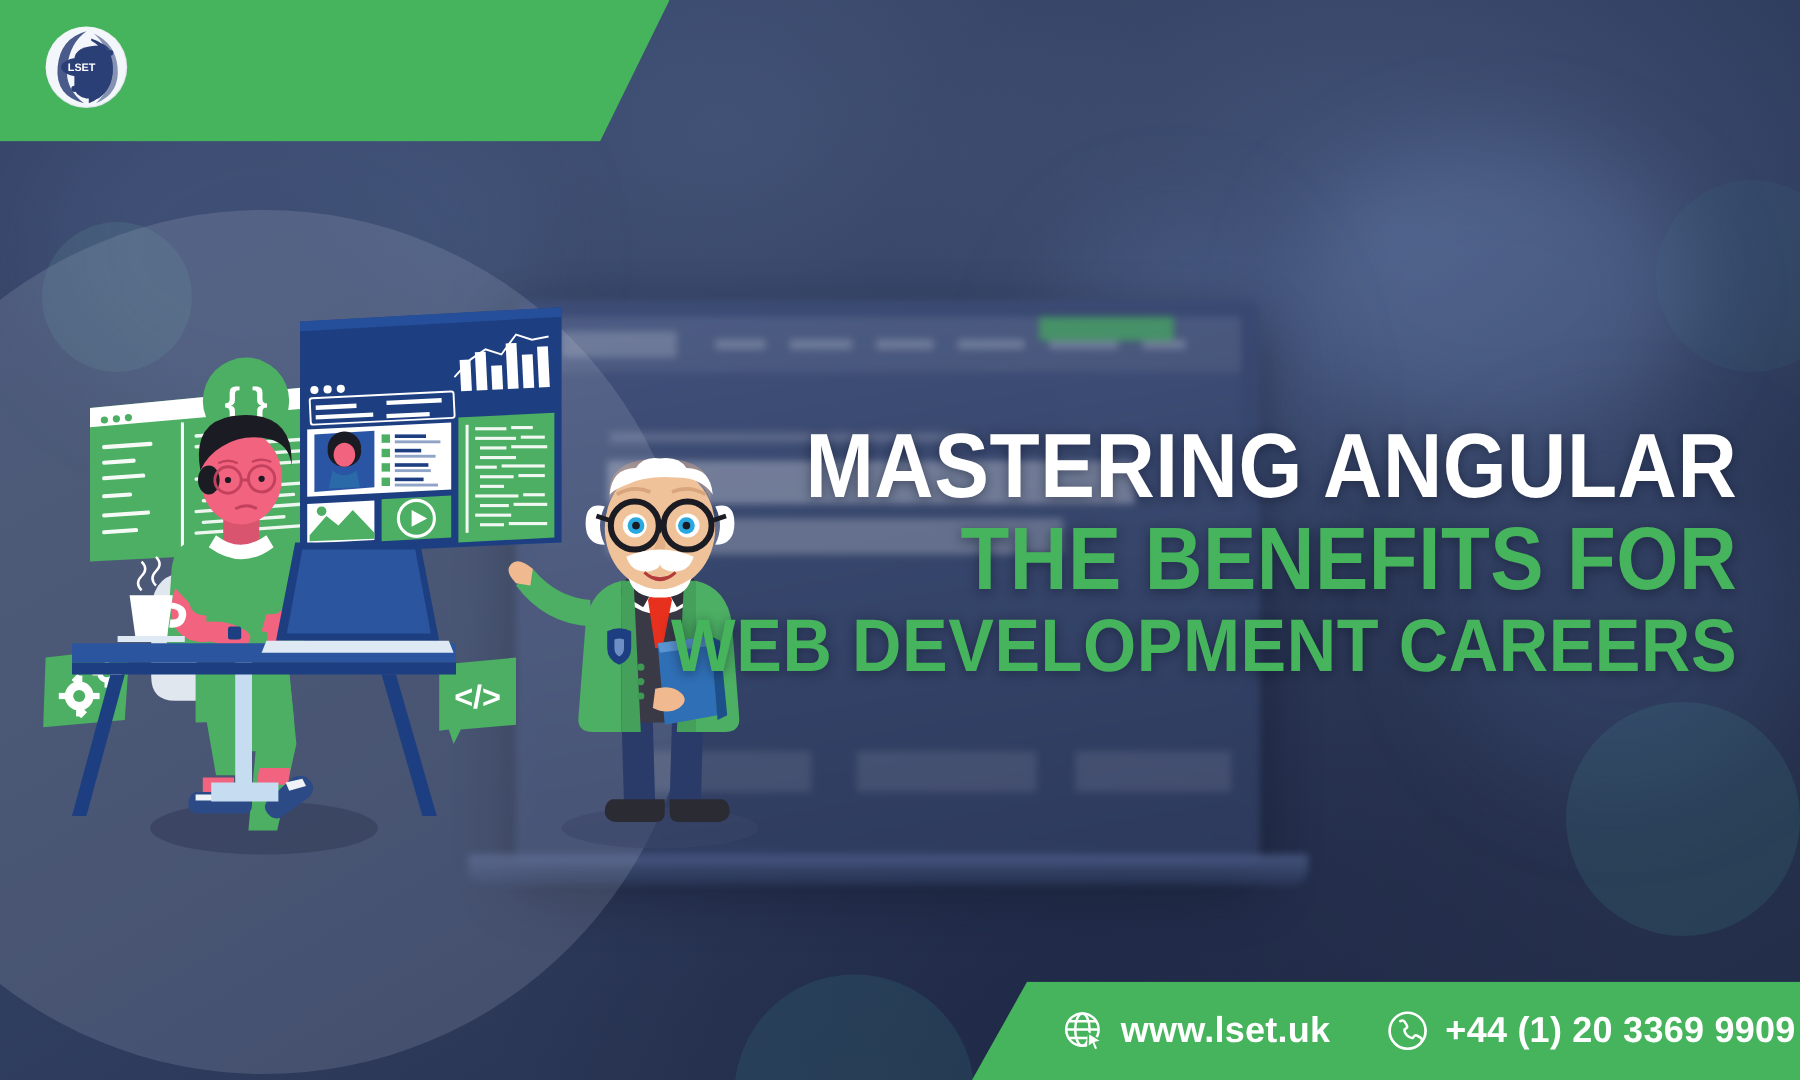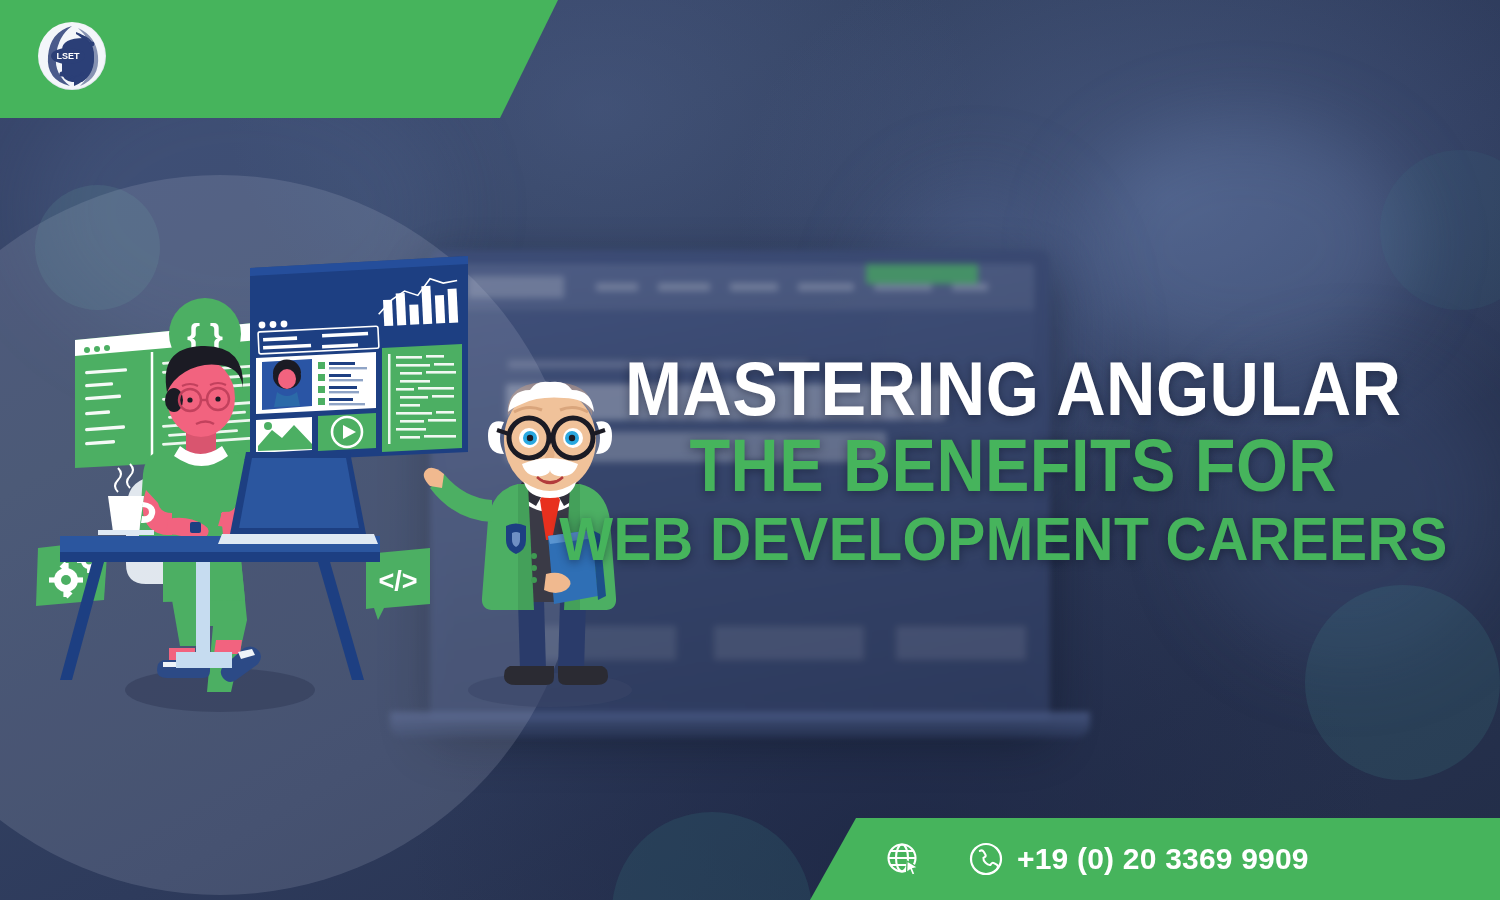--- a/index.html
+++ b/index.html
@@ -61,21 +61,21 @@
     background:radial-gradient(circle at 35% 30%,#ffffff 0%,#eef1f6 45%,#d8dee9 100%);
     overflow:hidden;flex:0 0 auto;}
   .logo-mark svg{position:absolute;inset:0;}
   .logo-text{line-height:1;}
   .logo-l1{font-size:34px;font-weight:bold;color:#1f2f63;letter-spacing:.5px;
     font-family:"Liberation Sans",sans-serif;white-space:nowrap;transform:scaleX(.97);transform-origin:left;}
   .logo-l2{font-size:24.5px;font-weight:bold;color:#1f2f63;letter-spacing:.2px;margin-top:3px;
     font-family:"Liberation Sans",sans-serif;white-space:nowrap;transform:scaleX(.99);transform-origin:left;}
 
   
-  .title{position:absolute;right:52px;top:352px;text-align:center;line-height:.98;}
+  .title{position:absolute;right:52px;top:352px;text-align:right;line-height:.98;}
   .t-line{font-weight:bold;letter-spacing:.5px;white-space:nowrap;
           font-family:"Liberation Sans",sans-serif;
           text-shadow:0 2px 10px rgba(10,16,34,.45);}
   .t1{font-size:76px;color:#ffffff;transform:scaleX(.90);transform-origin:right;}
   .t2{font-size:74px;color:#46b45c;transform:scaleX(.90);transform-origin:right;margin-top:4px;}
   .t3{font-size:62px;color:#46b45c;transform:scaleX(.92);transform-origin:right;margin-top:6px;}
 
   
   .footer{position:absolute;left:810px;top:818px;width:690px;height:82px;background:#46b45c;
     clip-path:polygon(46px 0,690px 0,690px 82px,0 82px);}
@@ -451,24 +451,25 @@
 
   <div class="footer">
     <div class="foot-row">
       <div class="foot-item">
         <svg width="36" height="36" viewBox="0 0 36 36">
           <circle cx="17" cy="17" r="13.5" fill="none" stroke="#fff" stroke-width="2.1"></circle>
           <ellipse cx="17" cy="17" rx="6" ry="13.5" fill="none" stroke="#fff" stroke-width="2.1"></ellipse>
           <path d="M3.5 17 L30.5 17 M5.6 10 L28.4 10 M5.6 24 L28.4 24" stroke="#fff" stroke-width="2.1"></path>
           <path d="M22 20 L33 26.5 L27.8 27.8 L30 33 L27.3 34.2 L25.1 29 L21.6 31.6 Z" fill="#fff" stroke="#46b45c" stroke-width="1.3"></path>
         </svg>
+        <span class="lbl">www.lset.uk</span>
       </div>
       <div class="foot-item">
         <svg width="36" height="36" viewBox="0 0 36 36">
           <circle cx="18" cy="18" r="15" fill="none" stroke="#fff" stroke-width="2.2"></circle>
           <path d="M12.5 11 q2.6 -1.6 4.2 .8 l1.8 3 q1 1.7 -.8 2.9 l-1.3 .9 q-.4 2.6 2.3 5.3 q2.7 2.7 5.3 2.3 l.9 -1.3 q1.2 -1.8 2.9 -.8 l3 1.8 q2.4 1.6 .8 4.2" fill="none" stroke="#fff" stroke-width="2.2" stroke-linecap="round" transform="translate(-1.5,-2) scale(.92) translate(2,2)"></path>
         </svg>
-        <span class="lbl">+19 (0) 20 3369 9909</span>
+        <span class="lbl">+44 (1) 20 3369 9909</span>
       </div>
     </div>
   </div>
 
 </div>
 
 </body></html>

